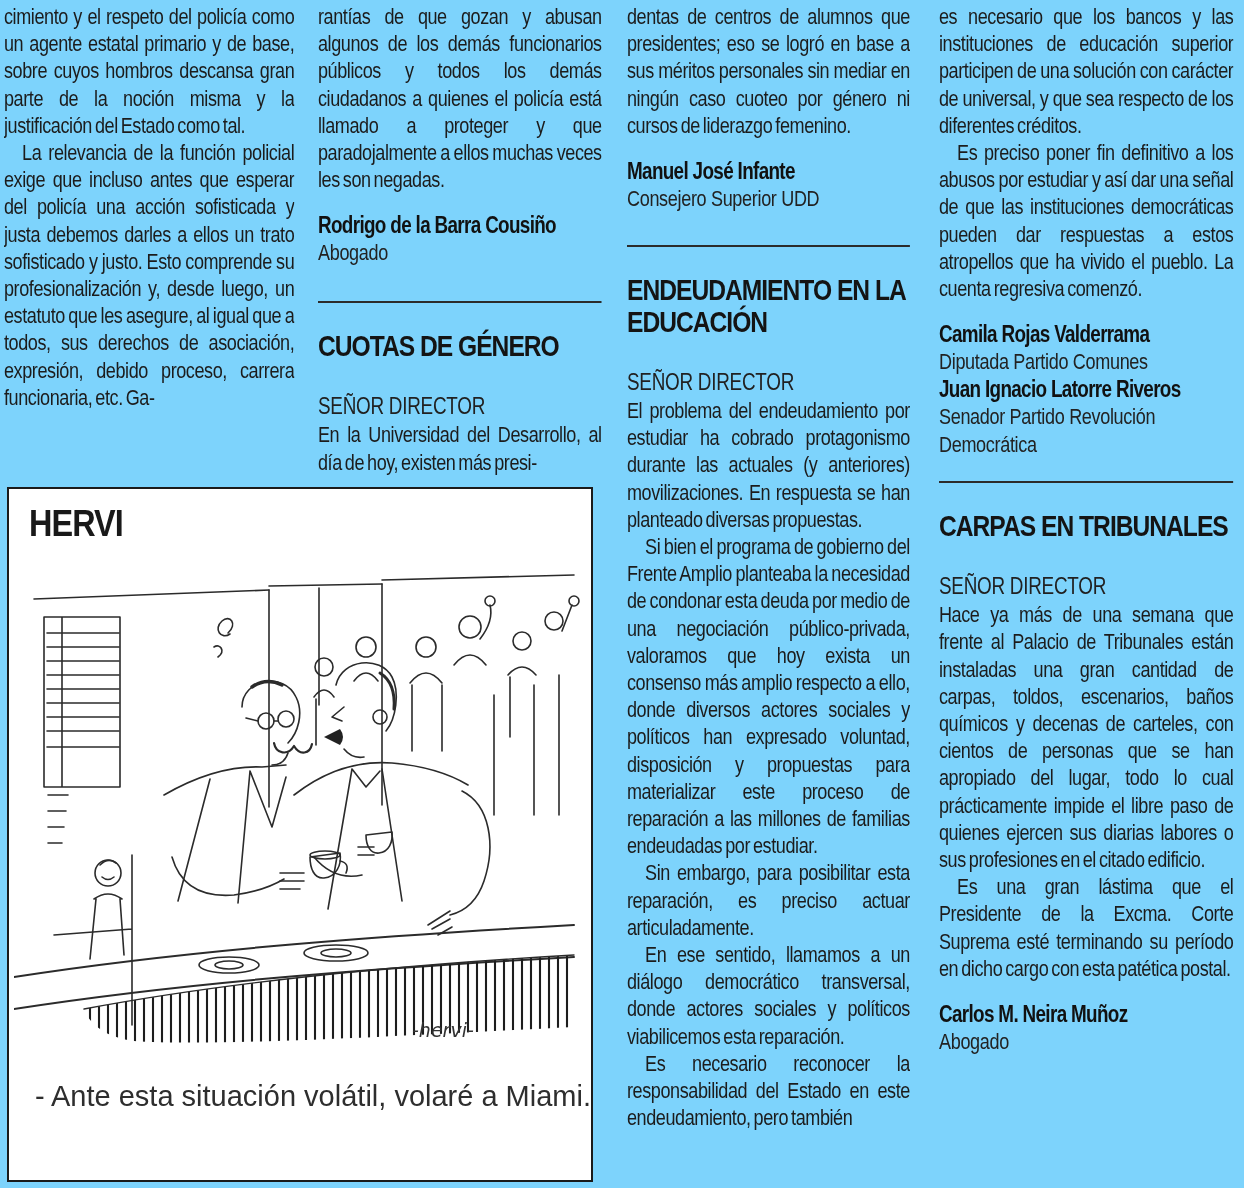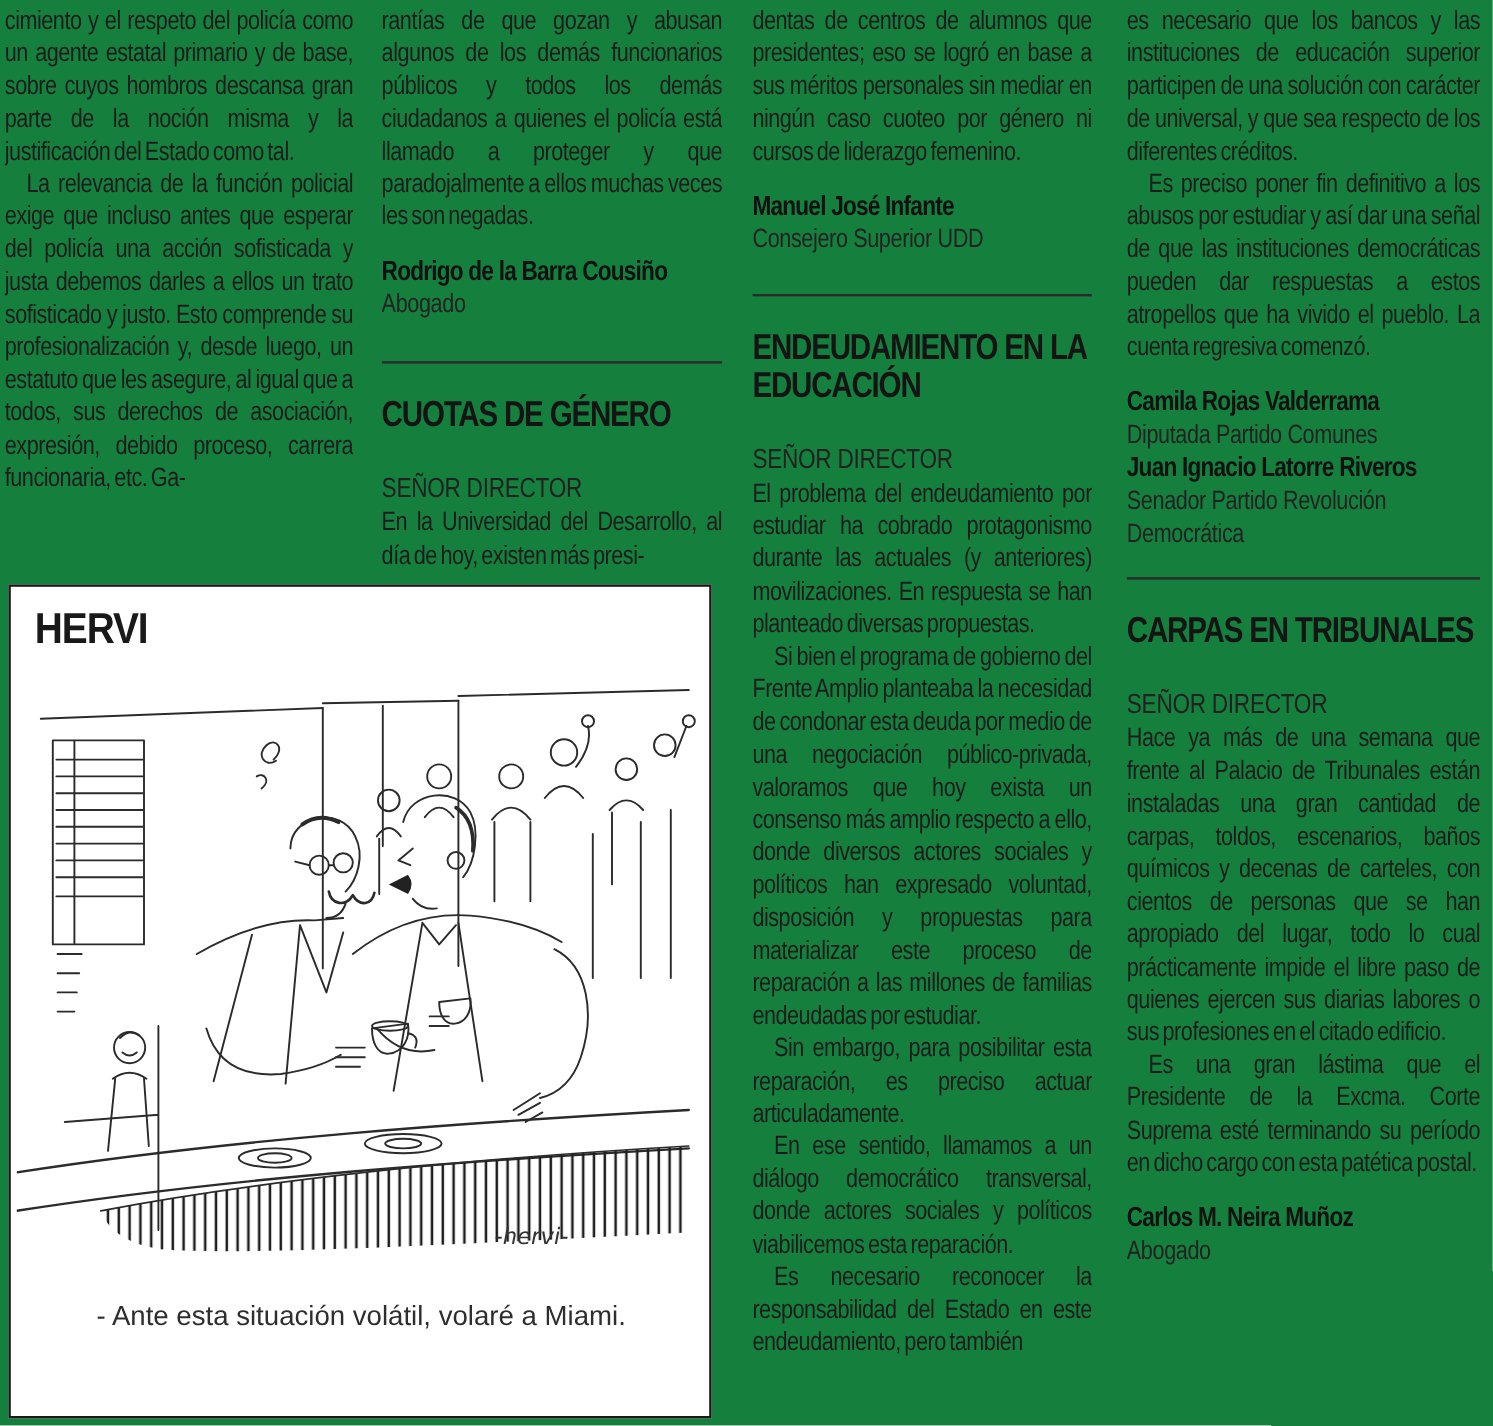--- a/index.html
+++ b/index.html
@@ -1,18 +1,18 @@
 <!DOCTYPE html>
 <html><head>
 <meta charset="utf-8">
 <style>
   html,body{margin:0;padding:0;background:#ffffff;}
   body{width:1244px;height:1188px;overflow:hidden;
        font-family:"Liberation Sans",sans-serif;color:#1b1b1b;}
-  .page{position:relative;width:1244px;height:1188px;background:#15803d;text-decoration:underline;}
+  .page{position:relative;width:1244px;height:1188px;background:#7dd3fc;text-decoration:underline;}
 
   
   .col{position:absolute;top:0;transform:scaleX(0.82);transform-origin:0 0;}
   #col1{left:4px;width:354px;height:482px;overflow:hidden;}
   #col2{left:318px;width:346px;height:484px;overflow:hidden;}
   #col3{left:627px;width:345px;height:1188px;overflow:hidden;}
   #col4{left:939px;width:359px;height:1188px;overflow:hidden;}
 
   .bt{font-size:22px;line-height:27.2px;letter-spacing:-0.5px;word-spacing:-2px;
       text-align:justify;margin:0;color:#1c1c1c;}
@@ -32,22 +32,22 @@
             color:#141414;margin:27px 0 0 0;}
   .salutation{font-size:23px;line-height:27px;letter-spacing:-0.3px;color:#212121;margin-top:31px;}
   .salutation + .bt{margin-top:1px;}
 
   
   .cartoon-panel{position:absolute;left:7px;top:487px;width:586px;height:695px;
                  border:2px solid #1a1a1a;box-sizing:border-box;background:#fff;}
   .cartoon-title{position:absolute;left:20px;top:14px;font-weight:bold;font-size:36px;
                  letter-spacing:-1px;color:#191919;transform:scaleX(0.9);transform-origin:0 0;}
   .cartoon-drawing{position:absolute;left:5px;top:66px;width:572px;height:508px;}
-  .cartoon-caption{position:absolute;left:2px;right:0;top:590px;text-align:center;
-                   font-size:23px;line-height:35px;color:#2e2e2e;letter-spacing:0;}
+  .cartoon-caption{position:absolute;left:2px;right:0;top:590px;text-align:right;
+                   font-size:29px;line-height:35px;color:#2e2e2e;letter-spacing:0;}
 </style>
 </head>
 <body>
 
 <div class="page">
 
   <div class="col" id="col1">
     <p class="bt first">cimiento y el respeto del policía como un agente estatal primario y de base, sobre cuyos hombros descansa gran parte de la noción misma y la justificación del Estado como tal.</p>
     <p class="bt indent">La relevancia de la función policial exige que incluso antes que esperar del policía una acción sofisticada y justa debemos darles a ellos un trato sofisticado y justo. Esto comprende su profesionalización y, desde luego, un estatuto que les asegure, al igual que a todos, sus derechos de asociación, expresión, debido proceso, carrera funcionaria, etc. Ga-</p>
   </div>

